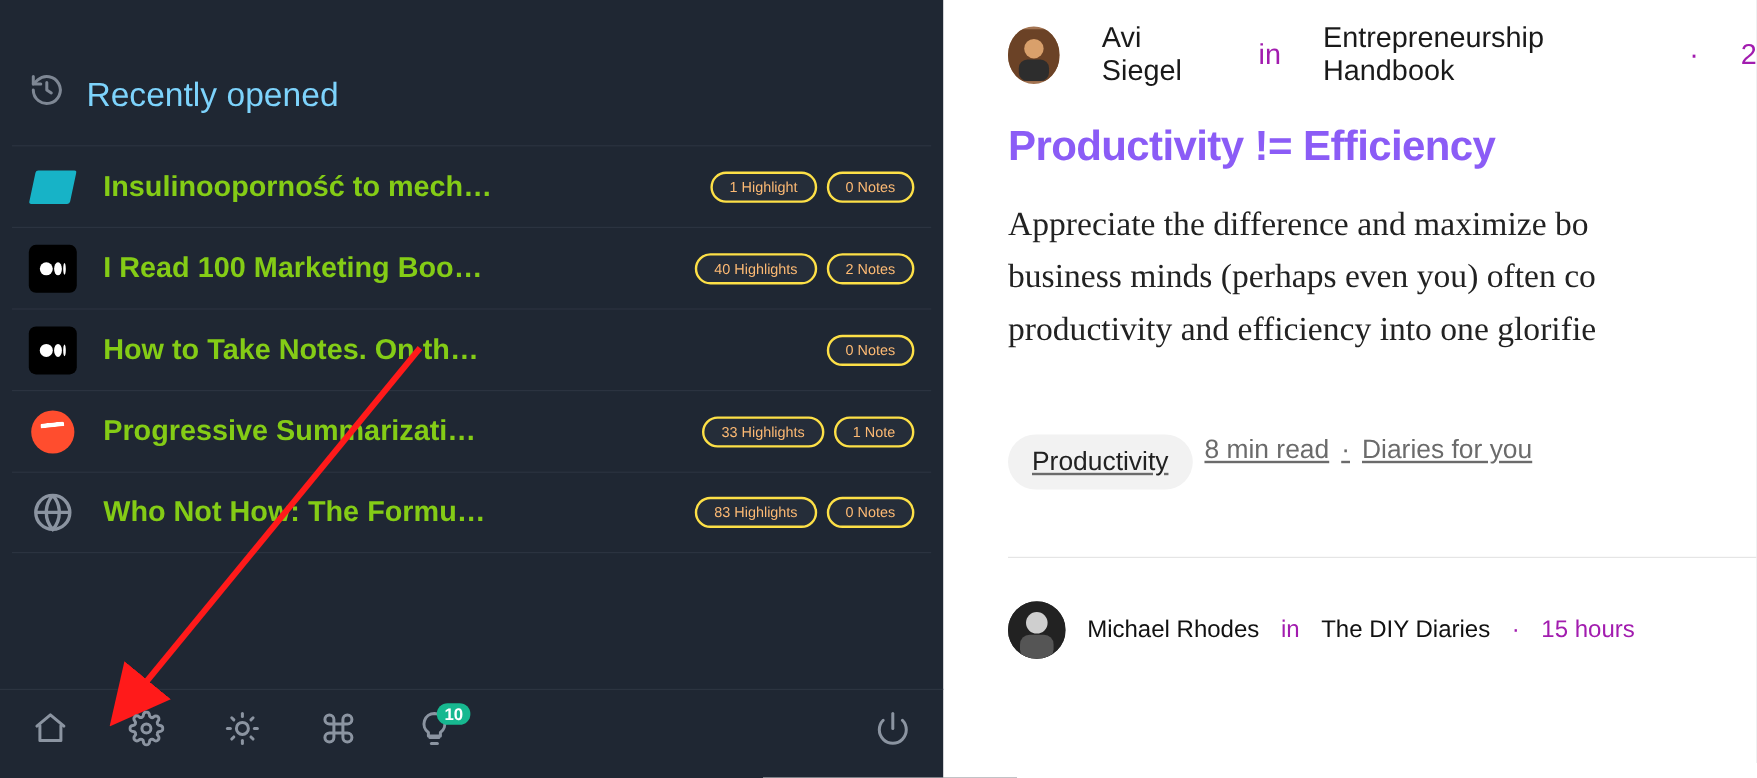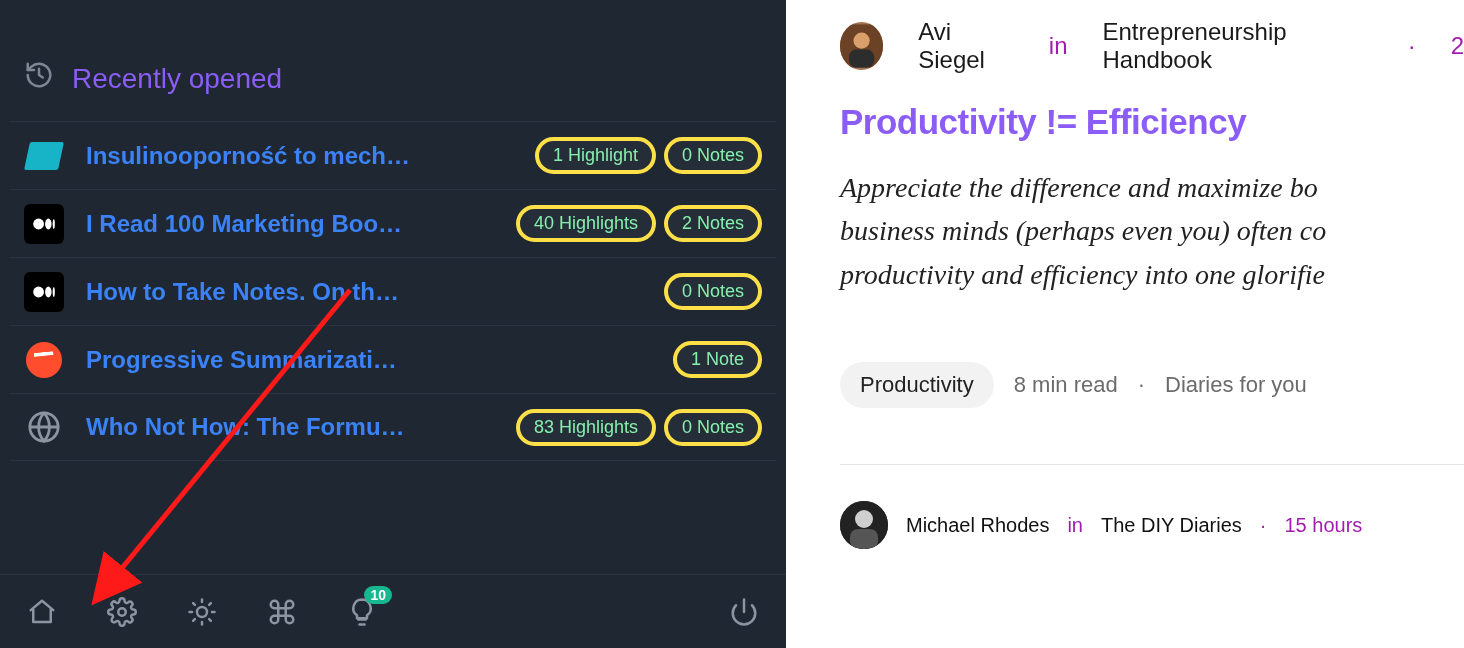--- a/index.html
+++ b/index.html
@@ -20,21 +20,21 @@
     color: #c7ced8;
     display: flex;
     flex-direction: column;
     position: relative;
   }
   .section-header {
     display: flex;
     align-items: center;
     gap: 18px;
     padding: 60px 24px 24px 24px;
-    color: #8b5cf6;
+    color: #7dd3fc;
     font-size: 28px;
     font-weight: 500;
   }
   .section-header svg { stroke: #7e8794; }
 
   .list { padding: 0 10px; }
   .row {
     display: flex;
     align-items: center;
     height: 68px;
@@ -48,32 +48,32 @@
     flex-shrink: 0;
     border-radius: 6px;
     font-size: 20px;
     overflow: hidden;
   }
   .row-title {
     flex: 1;
     margin-left: 22px;
     font-size: 24px;
     font-weight: 700;
-    color: #3b82f6;
+    color: #84cc16;
     white-space: nowrap;
     overflow: hidden;
     text-overflow: ellipsis;
   }
   .pill-group { display: flex; gap: 8px; }
   .pill {
-    border: 4px solid #fde047;
+    border: 2px solid #fde047;
     border-radius: 999px;
     padding: 4px 14px;
-    font-size: 18px;
-    color: #86efac;
+    font-size: 12px;
+    color: #fdba74;
     white-space: nowrap;
     background: #252d39;
   }
 
   
   .src-teal { background: #17b3c7; transform: skewX(-12deg); width: 34px; height: 28px; border-radius: 2px;}
   .src-medium { background: #000; color:#fff; display:flex; align-items:center; justify-content:center; }
   .src-medium svg { fill:#fff; }
   .src-orange { background: #ff4d2e; border-radius: 50%; position:relative; }
   .src-orange::after { content:""; position:absolute; inset:10px 8px 14px 8px; border-top:4px solid #fff; border-radius:2px; transform:rotate(-6deg);}
@@ -87,21 +87,21 @@
     margin-top: auto;
     height: 74px;
     border-top: 1px solid #2c3440;
     display: flex;
     align-items: center;
     gap: 40px;
     padding: 0 22px;
   }
   .tool-btn {
     width: 40px; height: 40px;
-    display:flex; align-items:center; justify-content:center;
+    display:flex; align-items:flex-start; justify-content:center;
     color:#8b94a1;
     position: relative;
     cursor:pointer;
   }
   .tool-btn svg { stroke:#8b94a1; }
   .badge {
     position:absolute;
     top:-6px; right:-10px;
     background:#17b890;
     color:#fff;
@@ -144,25 +144,26 @@
     letter-spacing:-0.5px;
   }
   .article-body {
     font-family: Georgia, "Times New Roman", serif;
     font-size:28px;
     line-height:1.55;
     color:#222;
   }
   .meta-row {
     display:flex;
-    align-items:center;
-    gap:20px;
+    align-items:flex-start;
+    gap:10px;
     margin-top:66px;
     font-size:22px;
     color:#6b6b6b;
+    text-decoration:underline;
   }
   .tag {
     background:#f2f2f2;
     border-radius:999px;
     padding:10px 20px;
     color:#222;
     font-size:22px;
   }
   .dot { color:#6b6b6b; }
   .content hr {
@@ -240,20 +241,21 @@
         <span class="pill">0 Notes</span>
       </div>
     </div>
 
     <div class="row">
       <div class="row-icon">
           <div class="src-orange" style="width:36px;height:36px;"></div>
         </div>
       <div class="row-title">Progressive Summarizati…</div>
       <div class="pill-group">
+        <span class="pill">33 Highlights</span>
         <span class="pill">1 Note</span>
       </div>
     </div>
 
     <div class="row">
       <div class="row-icon src-globe">
         <svg width="34" height="34" viewBox="0 0 24 24" fill="none" stroke-width="2">
             <circle cx="12" cy="12" r="10"></circle>
             <path d="M2 12h20"></path>
             <path d="M12 2a15 15 0 0 1 0 20a15 15 0 0 1 0-20"></path>
@@ -338,21 +340,21 @@
     </span>
     <span>Avi Siegel</span>
     <span class="muted">in</span>
     <span>Entrepreneurship Handbook</span>
     <span class="muted">·</span>
     <span class="muted">2</span>
   </div>
 
   <h1 class="article-title">Productivity != Efficiency</h1>
 
-  <p class="article-body" style="white-space:pre-line;font-style:italic;">Appreciate the difference and maximize bo
+  <p class="article-body" style="white-space:pre-line;">Appreciate the difference and maximize bo
 business minds (perhaps even you) often co
 productivity and efficiency into one glorifie</p>
 
   <div class="meta-row">
     <span class="tag">Productivity</span>
     <span>8 min read</span>
     <span class="dot">·</span>
     <span>Diaries for you</span>
   </div>
 

